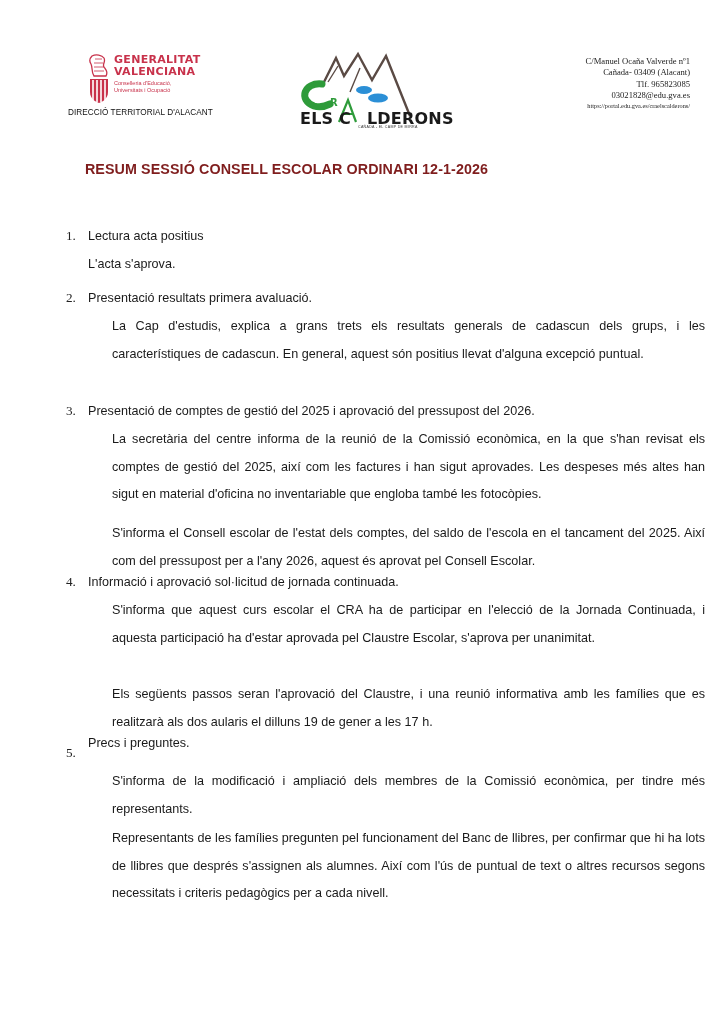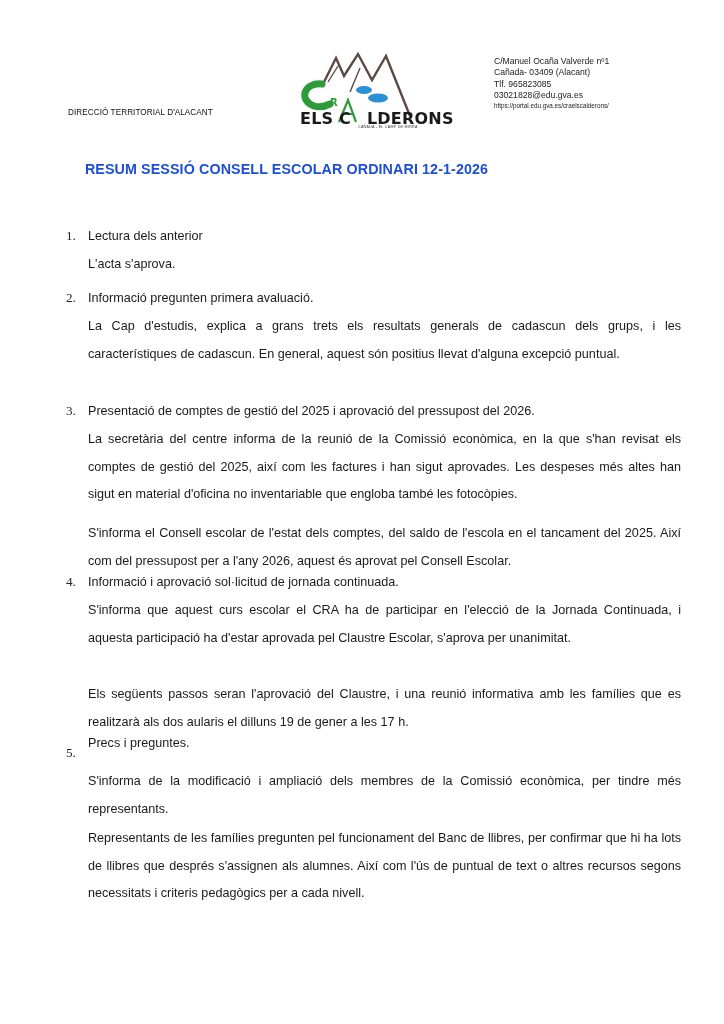--- a/index.html
+++ b/index.html
@@ -11,39 +11,55 @@
     .gva-logo { position: absolute; left: 88px; top: 52px; width: 110px; height: 56px; }
     .gva-shield { position: absolute; left: 0; top: 2px; width: 22px; height: 50px; }
     .gva-name { position: absolute; left: 26px; top: 2px; font-family: "DejaVu Sans", sans-serif; font-weight: bold; color: #c8324b; font-size: 11px; line-height: 11.5px; letter-spacing: 0.3px; }
     .gva-sub { position: absolute; left: 26px; top: 28px; color: #c8324b; font-size: 5.5px; line-height: 7px; }
     .direccio { position: absolute; left: 68px; top: 108px; font-size: 8.2px; color: #111; letter-spacing: 0.05px; }
 
     .cra-logo { position: absolute; left: 292px; top: 46px; width: 180px; height: 84px; }
     .cra-name { position: absolute; left: 8px; top: 63px; font-family: "DejaVu Sans", sans-serif; font-weight: bold; font-size: 16px; color: #1a1a1a; letter-spacing: 0.2px; }
     .cra-tag { position: absolute; left: 66px; top: 79px; font-size: 3.6px; color: #333; letter-spacing: 0.3px; }
 
-    .contact { position: absolute; left: 494px; top: 56px; width: 170px; text-align: left; font-size: 8.6px; line-height: 11.3px; color: #222; }
+    .contact { position: absolute; left: 520px; top: 56px; width: 170px; text-align: right; font-size: 8.6px; line-height: 11.3px; color: #222; font-family: Liberation Serif, serif; }
     .contact .url { font-size: 6.3px; line-height: 9px; }
 
     
-    .doc-title { position: absolute; left: 0; width: 573px; top: 161px; text-align: center; font-weight: bold; font-size: 14.3px; color: #1d4ed8; letter-spacing: 0.1px; }
+    .doc-title { position: absolute; left: 0; width: 573px; top: 161px; text-align: center; font-weight: bold; font-size: 14.3px; color: #7f1d1d; letter-spacing: 0.1px; }
 
     
     .body { position: absolute; left: 0; top: 0; width: 724px; }
     .item { position: absolute; left: 0; width: 724px; }
     .num { position: absolute; left: 66px; font-family: "Liberation Serif", serif; font-size: 13.2px; color: #222; }
     .heading { position: absolute; left: 88px; font-size: 12.6px; color: #1a1a1a; white-space: nowrap; }
     .para { position: absolute; left: 88px; width: 593px; font-size: 12.6px; line-height: 27.6px; color: #1a1a1a; text-align: justify; }
-    .para.last-left { text-align-last: left; }
+    .para.last-left { text-align-last: left; margin-left: 24px; }
   </style>
 </head>
 <body>
 
 <div class="page">
 
+  <div class="gva-logo">
+    <svg class="gva-shield" viewBox="0 0 22 50">
+      <path d="M4 2 C8 0 14 1 16 4 C18 8 14 10 16 13 C18 16 20 18 18 22 L6 22 C3 18 5 14 3 10 C1 7 2 4 4 2 Z" fill="none" stroke="#c8324b" stroke-width="1.3"></path>
+      <path d="M7 5 L14 5 M6 9 L15 9 M6 13 L16 13 M6 17 L16 17" stroke="#c8324b" stroke-width="0.8"></path>
+      <path d="M2 25 L20 25 L20 38 C20 45 14 48 11 49 C8 48 2 45 2 38 Z" fill="#c8324b"></path>
+      <path d="M5 26 L5 46 M9 26 L9 48.5 M13 26 L13 48.5 M17 26 L17 46" stroke="#ffffff" stroke-width="1.6"></path>
+    </svg>
+    <div class="gva-name">
+      <div>GENERALITAT</div>
+      <div>VALENCIANA</div>
+    </div>
+    <div class="gva-sub">
+      <div>Conselleria d'Educació,</div>
+      <div>Universitats i Ocupació</div>
+    </div>
+  </div>
   <div class="direccio">DIRECCIÓ TERRITORIAL D'ALACANT</div>
 
   <div class="cra-logo">
     <svg width="180" height="84" viewBox="0 0 180 84" style="position:absolute;left:0;top:0;">
 
       <polyline points="30,40 44,12 52,30 66,8 80,34 94,10 118,70" fill="none" stroke="#5a4a44" stroke-width="2.4" stroke-linejoin="miter"></polyline>
       <polyline points="36,36 46,20" fill="none" stroke="#5a4a44" stroke-width="1.4"></polyline>
       <polyline points="58,46 68,22" fill="none" stroke="#5a4a44" stroke-width="1.4"></polyline>
 
       <ellipse cx="72" cy="44" rx="8" ry="4" fill="#2b8fd6"></ellipse>
@@ -67,27 +83,27 @@
     <div>03021828@edu.gva.es</div>
     <div class="url">https://portal.edu.gva.es/craelscalderons/</div>
   </div>
 
   <div class="doc-title">RESUM SESSIÓ CONSELL ESCOLAR ORDINARI 12-1-2026</div>
 
   <div class="body">
 
     <div class="item">
       <div class="num" style="top:228px">1.</div>
-      <div class="heading" style="top:229px">Lectura dels anterior</div>
+      <div class="heading" style="top:229px">Lectura acta positius</div>
       <div class="para" style="top:251px">L'acta s'aprova.</div>
     </div>
 
     <div class="item">
       <div class="num" style="top:290px">2.</div>
-      <div class="heading" style="top:291px">Informació pregunten primera avaluació.</div>
+      <div class="heading" style="top:291px">Presentació resultats primera avaluació.</div>
       <div class="para last-left" style="top:313px">La Cap d'estudis, explica a grans trets els resultats generals de cadascun dels grups,  i les característiques de cadascun. En general, aquest són positius llevat d'alguna excepció puntual.</div>
     </div>
 
     <div class="item">
       <div class="num" style="top:403px">3.</div>
       <div class="heading" style="top:404px">Presentació de comptes de gestió del 2025 i aprovació del pressupost del 2026.</div>
       <div class="para last-left" style="top:426px">La secretària del centre informa de la reunió de la Comissió econòmica, en la que s'han revisat els comptes de gestió  del 2025, així com les factures i han sigut aprovades. Les despeses més altes han sigut en material d'oficina no inventariable que engloba també les fotocòpies.</div>
       <div class="para last-left" style="top:520px">S'informa el Consell escolar de l'estat dels comptes, del saldo de l'escola en el tancament del 2025. Així com del pressupost per a l'any 2026, aquest és aprovat pel Consell Escolar.</div>
     </div>
 

